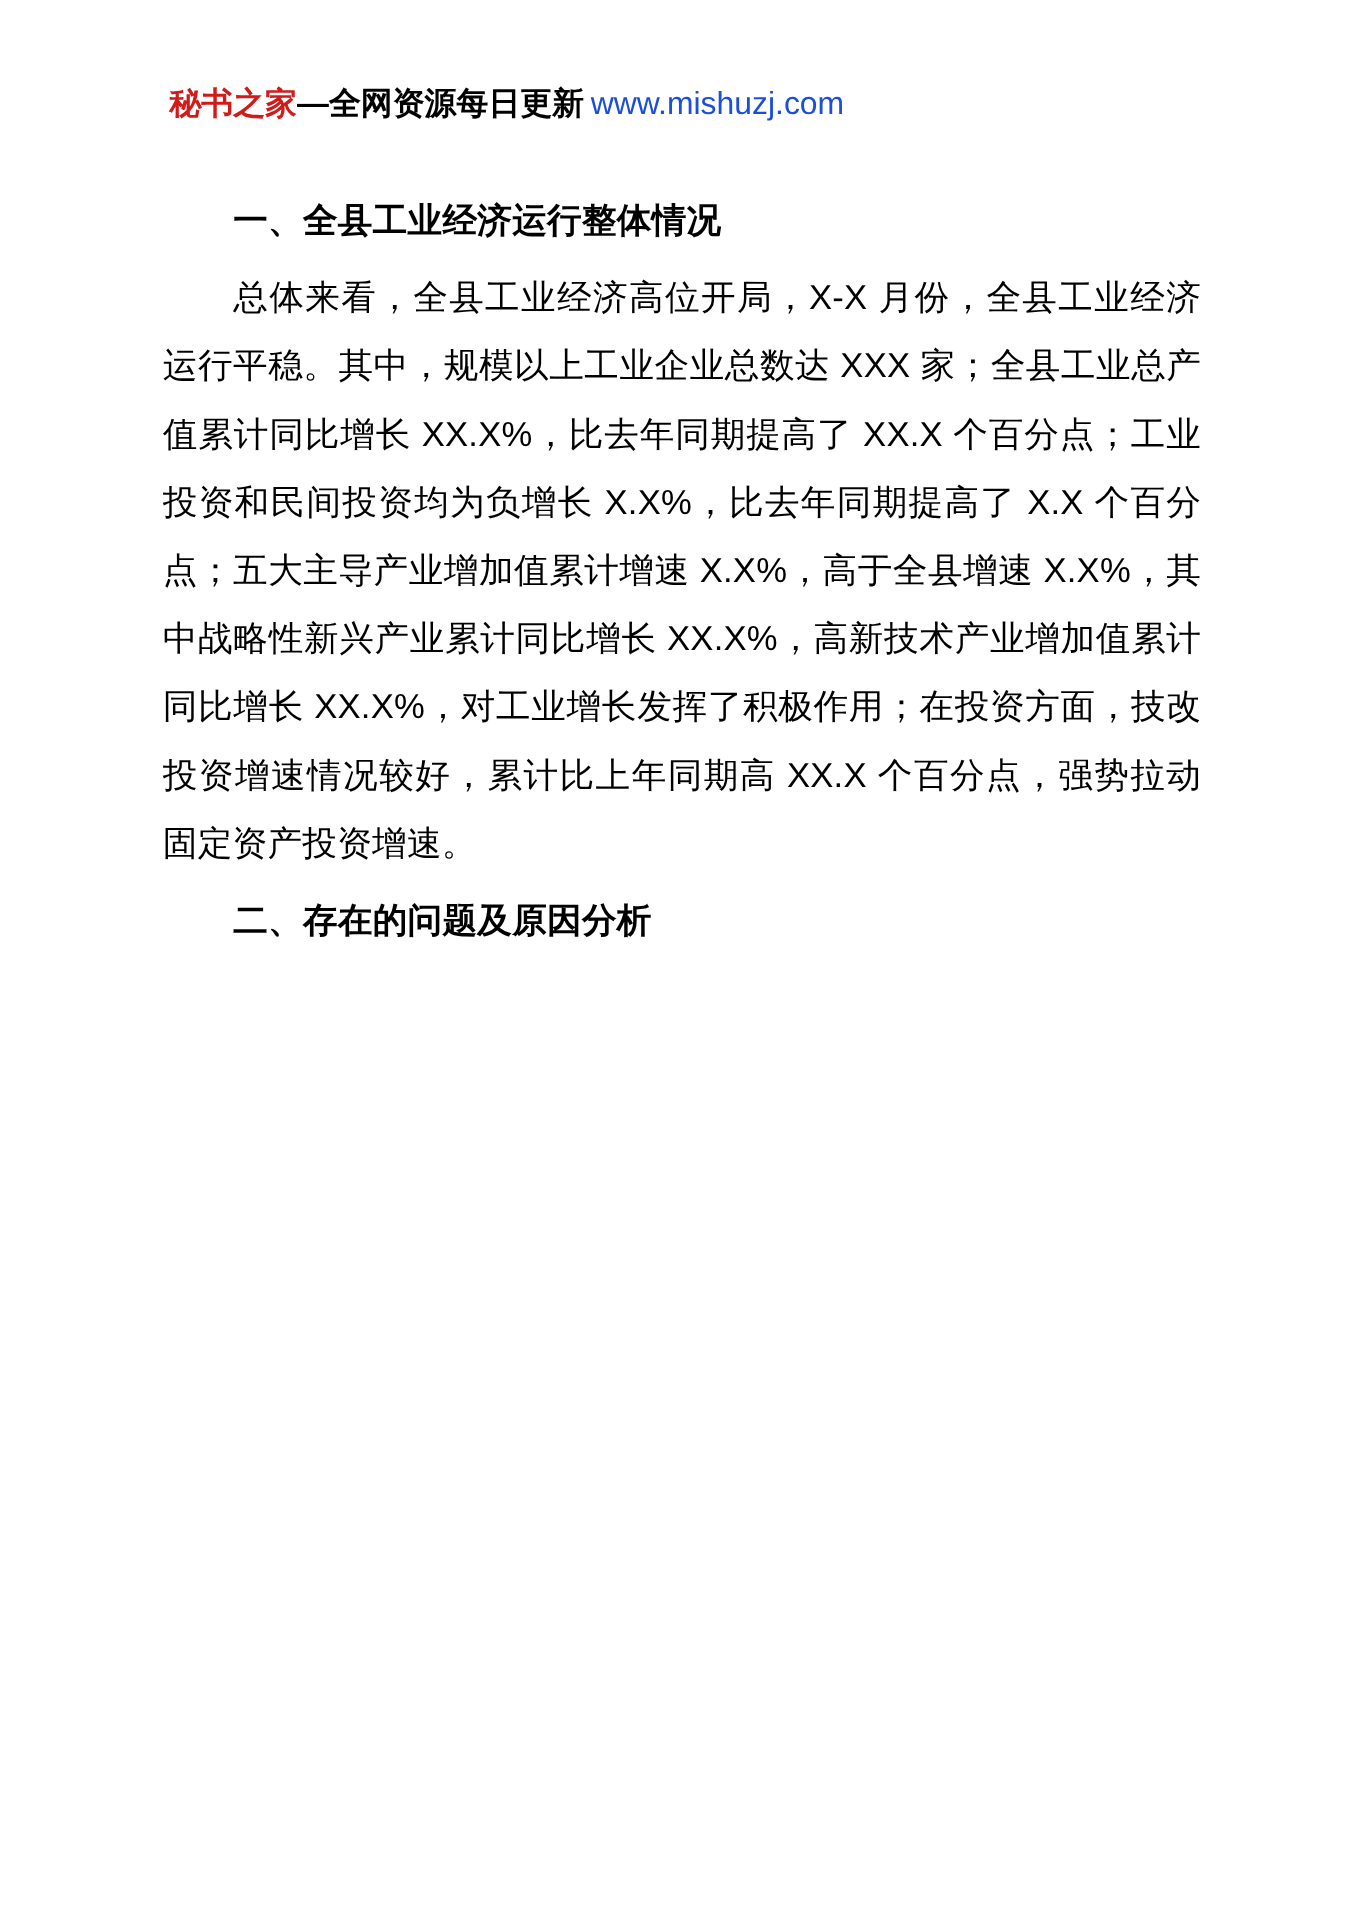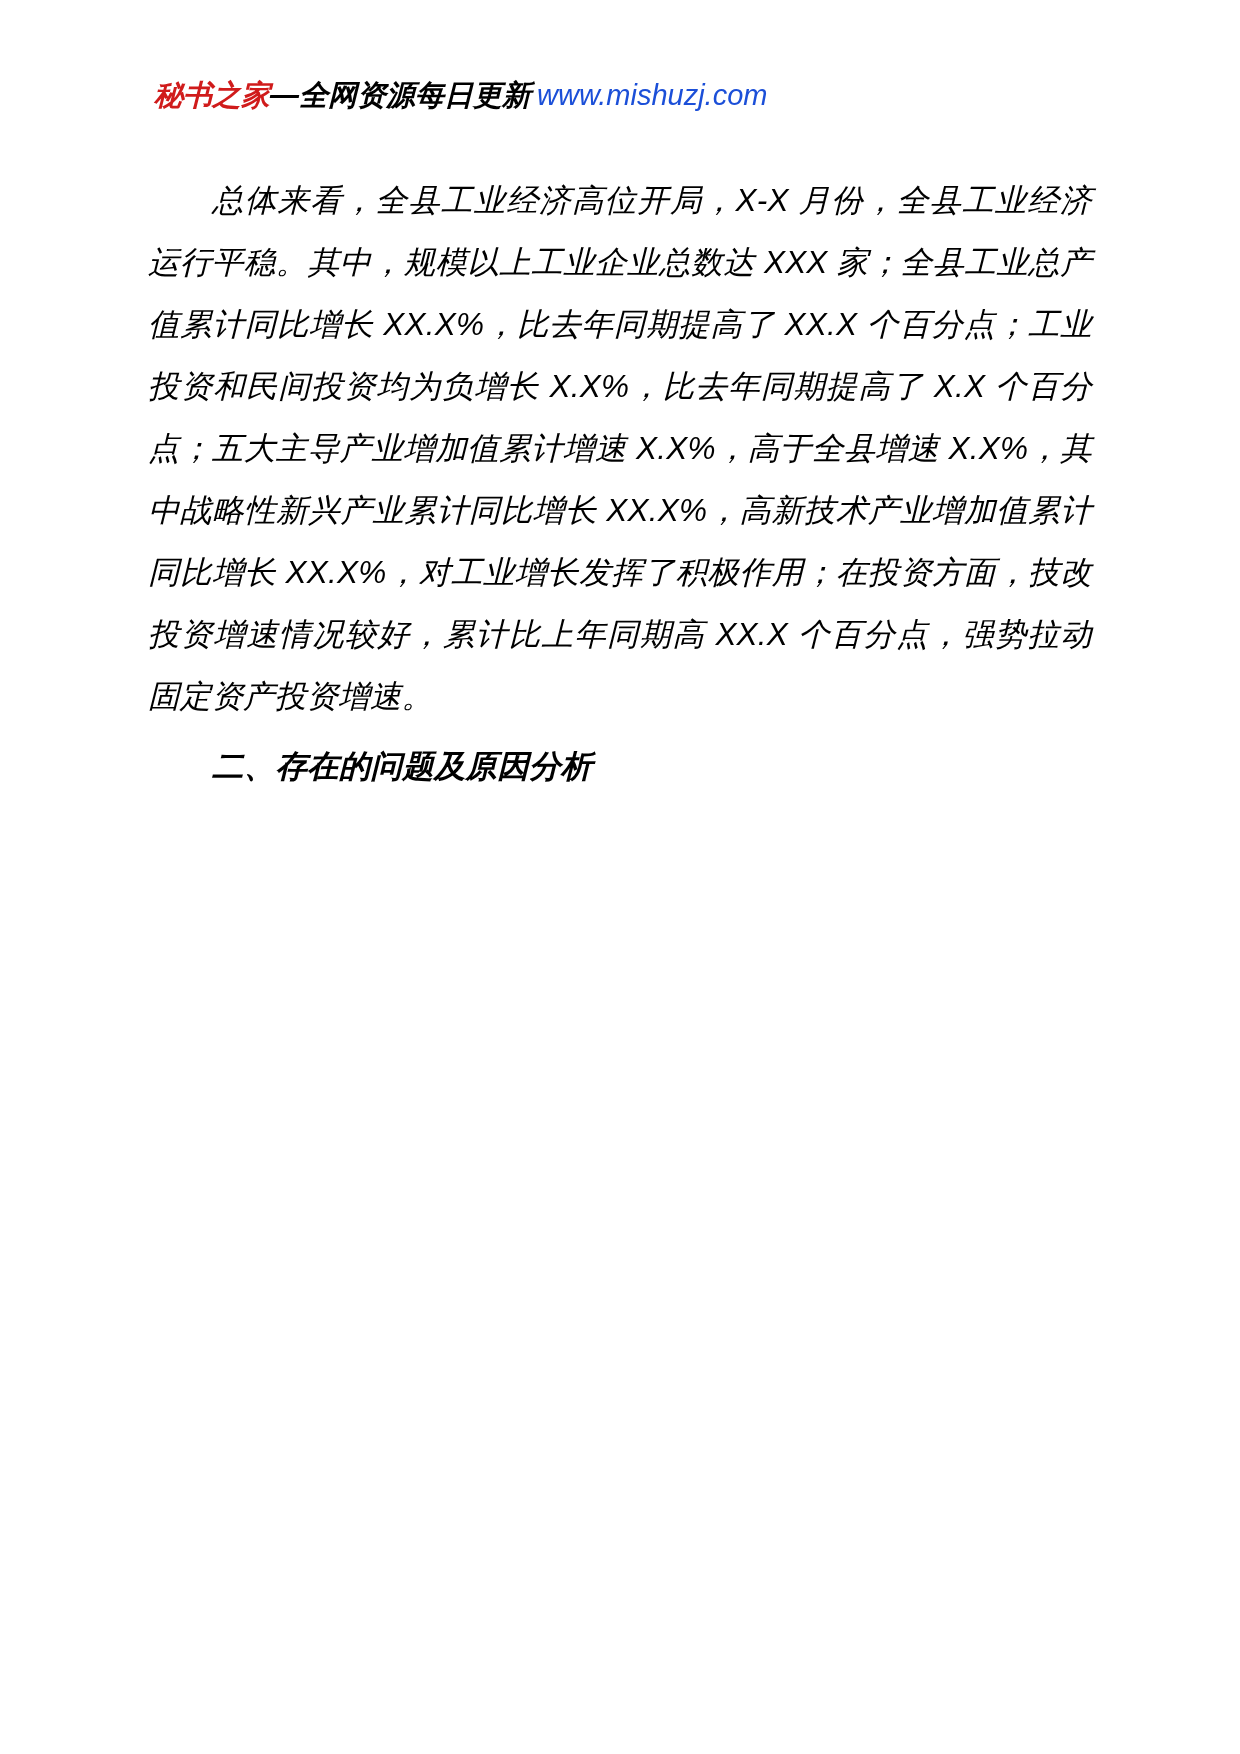--- a/index.html
+++ b/index.html
@@ -13,21 +13,20 @@
     font-family: "Liberation Sans", "DejaVu Sans", sans-serif;
     color: #000000;
     position: relative;
     overflow: hidden;
   }
   .page {
     box-sizing: border-box;
     width: 1240px;
     height: 1754px;
     padding: 78px 148px 16px 148px;
-    font-style: italic;
   }
 
   
   .banner {
     font-size: 29px;
     line-height: 1.2;
     white-space: nowrap;
     margin: 0 0 6px 6px;
     letter-spacing: 0px;
   }
@@ -90,20 +89,21 @@
 <div class="page">
 
   <div class="banner">
     <span class="brand">秘书之家</span><span class="dash">—</span><span class="slogan">全网资源每日更新</span><span class="url">www.mishuzj.com</span>
   </div>
 
 
   <div class="body-area">
 
 
+    <p class="heading">一、全县工业经济运行整体情况</p>
 
     <p class="para">总体来看，全县工业经济高位开局，X-X 月份，全县工业经济运行平稳。其中，规模以上工业企业总数达 XXX 家；全县工业总产值累计同比增长 XX.X%，比去年同期提高了 XX.X 个百分点；工业投资和民间投资均为负增长 X.X%，比去年同期提高了 X.X 个百分点；五大主导产业增加值累计增速 X.X%，高于全县增速 X.X%，其中战略性新兴产业累计同比增长 XX.X%，高新技术产业增加值累计同比增长 XX.X%，对工业增长发挥了积极作用；在投资方面，技改投资增速情况较好，累计比上年同期高 XX.X 个百分点，强势拉动固定资产投资增速。</p>
 
     <p class="heading">二、存在的问题及原因分析</p>
 
 
   </div>
 
 </div>
 

